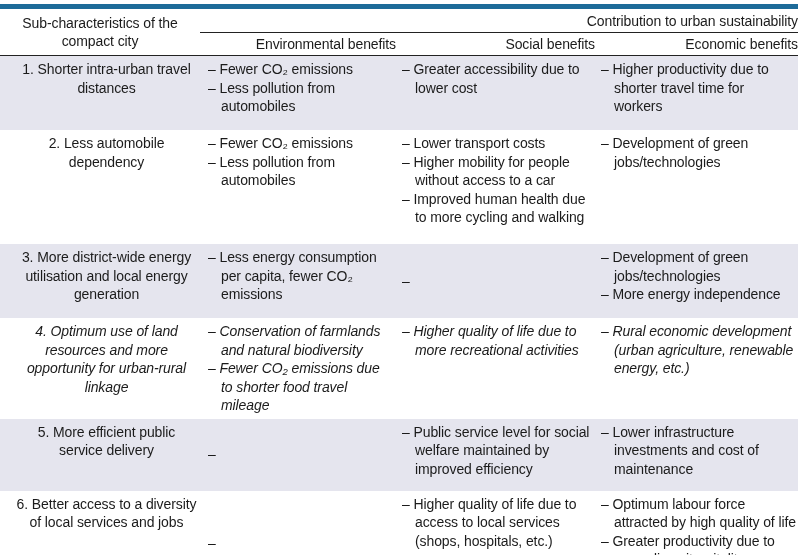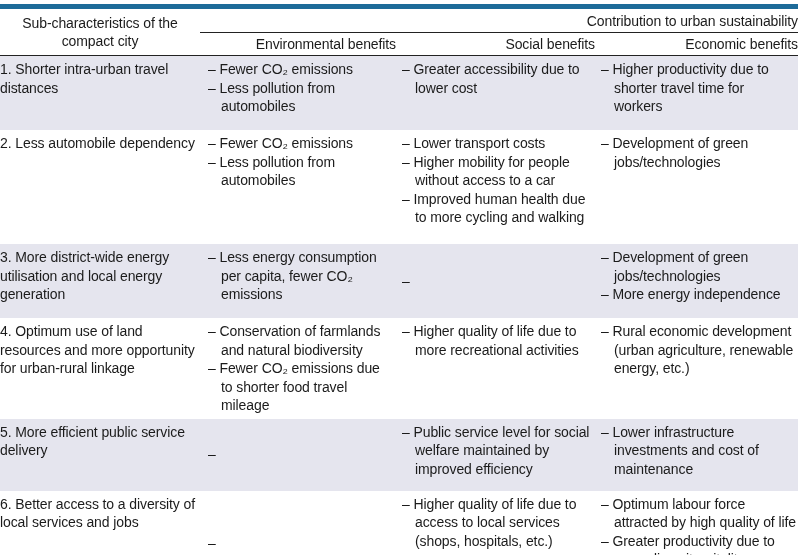--- a/index.html
+++ b/index.html
@@ -39,27 +39,27 @@
     text-align:right;vertical-align:middle;
     height:22px;
     border-bottom:1.5px solid var(--rule,#222);
     padding-left:7px;
   }
   tbody td{
     vertical-align:top;
     padding:4px 2px 4px 8px;
     line-height:18.5px;
   }
-  tbody td.char{padding-left:0;}
+  tbody td.char{padding-left:15px;text-align:center;}
   tbody td:nth-child(3),tbody td:nth-child(4){padding-left:6px;margin-left:8px;}
   tbody tr:nth-child(odd){background:var(--stripe,#e5e5ee);}
   tbody tr:nth-child(1) td{height:66px;}
   tbody tr:nth-child(2) td{height:106px;}
   tbody tr:nth-child(3) td{height:66px;}
-  tbody tr:nth-child(4) td{height:80px;}
+  tbody tr:nth-child(4) td{height:80px;font-style:italic;}
   tbody tr:nth-child(5) td{height:64px;}
   tbody tr:nth-child(6) td{height:98px;}
   .bullet{
     padding-left:13px;
     text-indent:-13px;
   }
   td.empty{vertical-align:middle;}
 </style>
 </head>
 <body>

